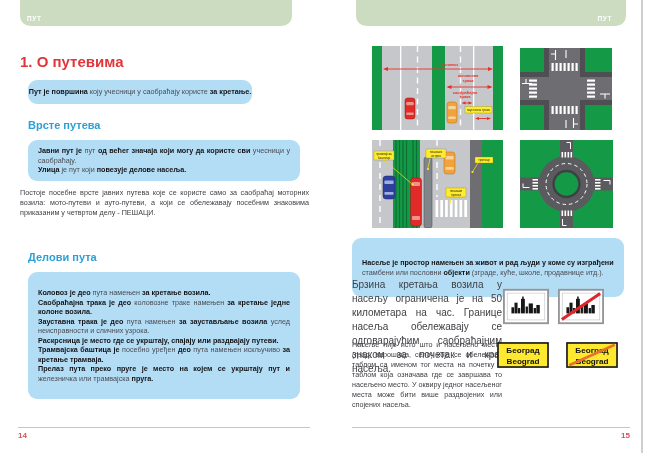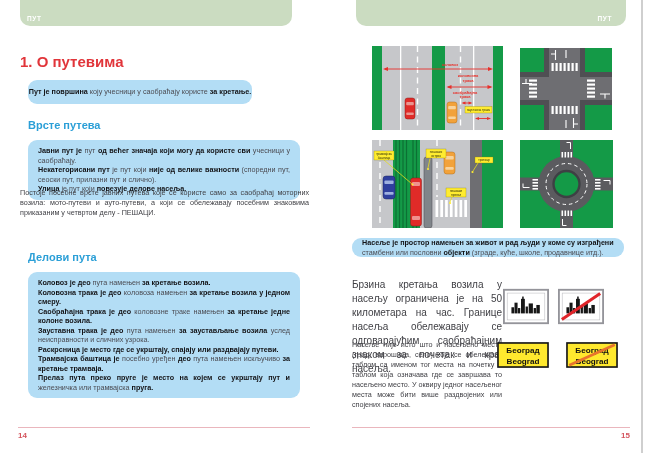--- a/index.html
+++ b/index.html
@@ -21,22 +21,22 @@
   .header-label-left  { left:7px; }
   .header-label-right { right:14px; }
 
   .doc-title { position:absolute; left:10px; top:53px; font-size:15px; font-weight:bold; color:#e1353a; }
 
   .info-box { position:absolute; background:#b3ddf5; border-radius:9px; font-size:7.2px; line-height:1.32; color:#4b4b52; }
   .b { font-weight:bold; color:#131316; }
 
   .box-intro   { left:18px; top:80px;  width:224px; padding:7px 0; text-align:center; }
   .box-types   { left:18px; top:140px; width:272px; padding:6px 10px; }
-  .box-parts   { left:18px; top:272px; width:272px; padding:6px 10px; }
-  .box-naselje { left:7px;  top:238px; width:272px; padding:0 10px; }
+  .box-parts   { left:18px; top:272px; width:272px; padding:16px 10px; }
+  .box-naselje { left:7px;  top:238px; width:272px; padding:20px 10px; }
 
   .def-line { text-align: justify; }
 
   .section-heading { position:absolute; left:18px; font-size:11px; font-weight:bold; color:#2b9fd7; }
   .heading-types { top:119px; }
   .heading-parts { top:251px; }
 
   .note-paragraph { position:absolute; left:10px; top:188px; width:289px;
     font-size:7.2px; line-height:1.4; text-align:justify; color:#3f3f44; }
 
@@ -81,31 +81,29 @@
   </div>
 
   <div class="doc-title">1. О путевима</div>
 
   <div class="info-box box-intro"><span class="b">Пут је површина</span><span> коју учесници у саобраћају користе </span><span class="b">за кретање.</span></div>
 
   <div class="section-heading heading-types">Врсте путева</div>
 
   <div class="info-box box-types">
     <p class="def-line"><span class="b">Јавни пут је</span><span> пут </span><span class="b">од већег значаја који могу да користе сви</span><span> учесници у саобраћају.</span></p>
-    <p class="def-line"><span class="b">Некатегорисани пут</span><span> је пут који </span><span class="b">није од велике важности</span><span> (споредни пут, сеоски пут, прилазни пут и слично).</span></p>
     <p class="def-line"><span class="b">Улица</span><span> је пут који </span><span class="b">повезује делове насеља.</span></p>
   </div>
 
   <p class="note-paragraph">Постоје посебне врсте јавних путева које се користе само за саобраћај моторних возила: мото-путеви и ауто-путеви, а који се обележавају посебним знаковима приказаним у четвртом делу - ПЕШАЦИ.</p>
 
   <div class="section-heading heading-parts">Делови пута</div>
 
   <div class="info-box box-parts">
     <p class="def-line"><span class="b">Коловоз је део</span><span> пута намењен </span><span class="b">за кретање возила.</span></p>
-    <p class="def-line"><span class="b">Коловозна трака је део</span><span> коловоза намењен </span><span class="b">за кретање возила у једном смеру.</span></p>
     <p class="def-line"><span class="b">Саобраћајна трака је део</span><span> коловозне траке намењен </span><span class="b">за кретање једне колоне возила.</span></p>
     <p class="def-line"><span class="b">Зауставна трака је део</span><span> пута намењен </span><span class="b">за заустављање возила</span><span> услед неисправности и сличних узрока.</span></p>
     <p class="def-line"><span class="b">Раскрсница је место где се укрштају, спајају или раздвајају путеви.</span></p>
     <p class="def-line"><span class="b">Трамвајска баштица је</span><span> посебно уређен </span><span class="b">део</span><span> пута намењен искључиво </span><span class="b">за кретање трамваја.</span></p>
     <p class="def-line"><span class="b">Прелаз пута преко пруге је место на којем се укрштају пут и</span><span> железничка или трамвајска </span><span class="b">пруга.</span></p>
   </div>
 
   <div class="footer-rule rule-left"></div>
   <div class="page-num num-left">14</div>
 </div>

